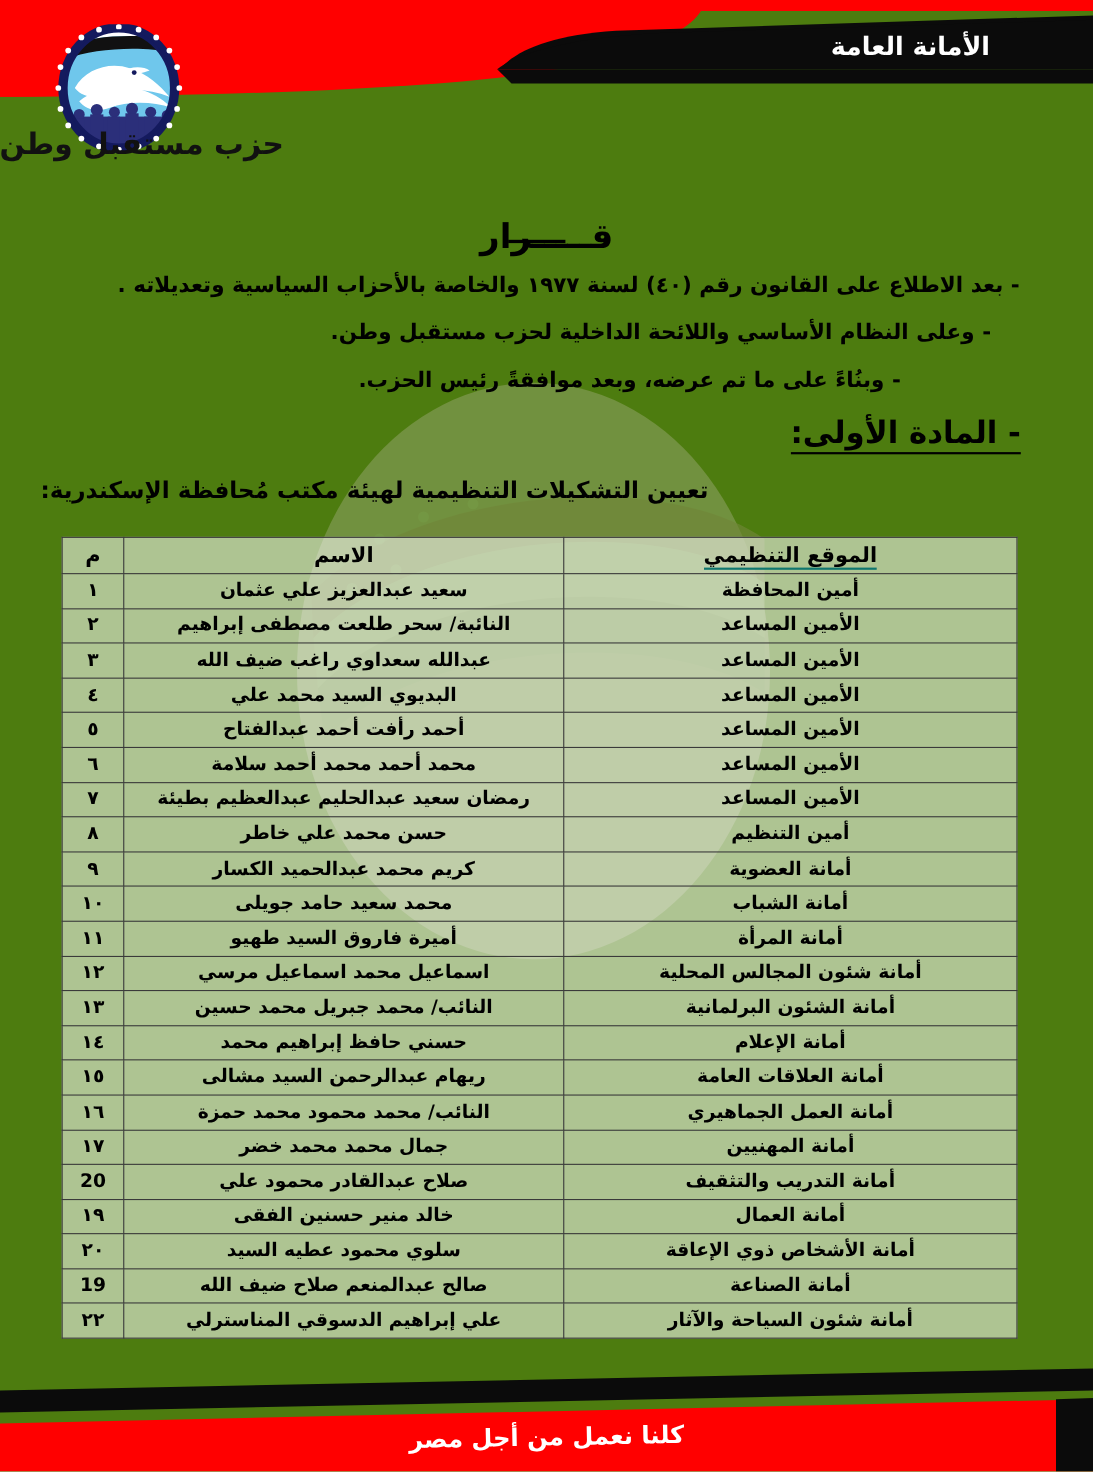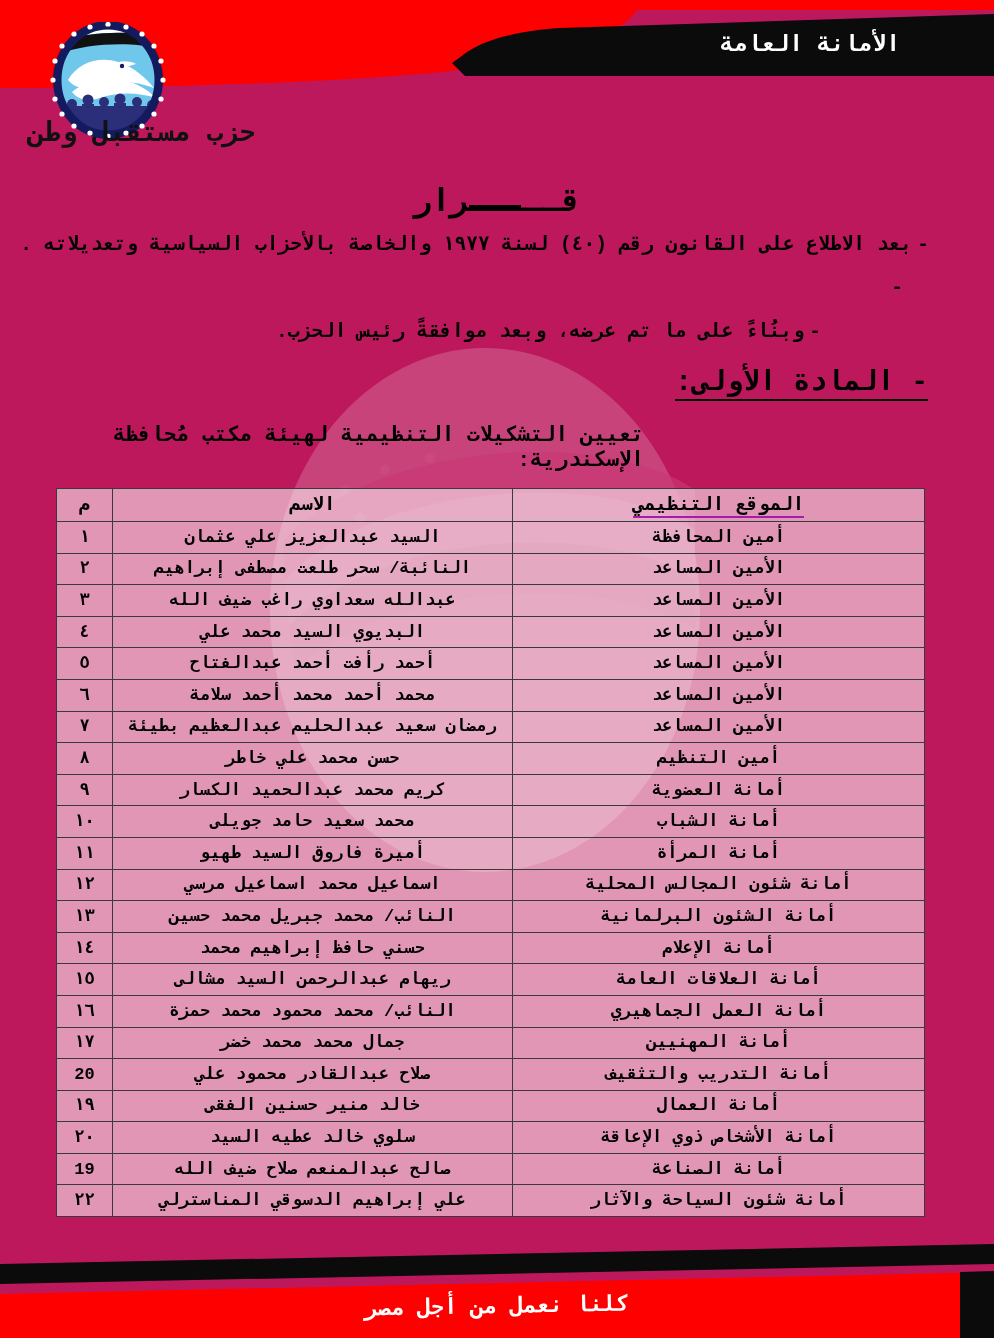--- a/index.html
+++ b/index.html
@@ -9,23 +9,22 @@
     background: #ffffff;
   }
   body {
     font-family: "DejaVu Sans", "Liberation Sans", sans-serif;
   }
   #page {
     position: relative;
     width: 994px;
     height: 1338px;
     margin: 0 auto;
-    background: #be185d;
+    background: #4d7c0f;
     overflow: hidden;
-    font-family: Liberation Mono, monospace;
   }
 
   
   .header {
     position: absolute;
     top: 0;
     left: 0;
     width: 994px;
     height: 170px;
     overflow: hidden;
@@ -98,21 +97,21 @@
     width: 994px;
     z-index: 2;
     direction: rtl;
   }
   .doc-title {
     text-align: center;
     font-size: 31px;
     font-weight: bold;
     color: #000;
     letter-spacing: 2px;
-    margin: 6px 0 6px 0;
+    margin: 21px 0 6px 0;
     position: relative;
   }
   .doc-title .tlong {
     display: inline-block;
     position: relative;
   }
   .doc-title .tlong::after {
     content: "";
     position: absolute;
     right: 36%;
@@ -198,21 +197,21 @@
   col.c-pos { width: 412px; }
 
   table.roster thead th {
     height: 32px;
     font-size: 19px;
   }
   th.th-num, td.td-num { text-align: center; }
   th.th-name, td.td-name { text-align: center; }
   th.th-pos { text-align: center; }
   td.td-pos { text-align: center; padding-left: 16px; }
-  th.th-pos span.ul { border-bottom: 2px solid #a21caf; }
+  th.th-pos span.ul { border-bottom: 2px solid #0f766e; }
 
   
   .footer {
     position: absolute;
     left: 0;
     bottom: 0;
     width: 994px;
     height: 100px;
     overflow: hidden;
     z-index: 4;
@@ -339,20 +338,21 @@
       <span class="tlong">قـــــرار</span>
     </div>
 
     <ul class="clauses">
       <li class="clause c1">
         <span class="dash">-</span>
         <span>بعد الاطلاع على القانون رقم (٤٠) لسنة ١٩٧٧ والخاصة بالأحزاب السياسية وتعديلاته .</span>
       </li>
       <li class="clause c2">
         <span class="dash">-</span>
+        <span>وعلى النظام الأساسي واللائحة الداخلية لحزب مستقبل وطن.</span>
       </li>
       <li class="clause c3">
         <span class="dash">-</span>
         <span>وبنُاءً على ما تم عرضه، وبعد موافقةً رئيس الحزب.</span>
       </li>
     </ul>
 
     <div class="article-head">
       <span>- المادة الأولى:</span>
     </div>
@@ -372,21 +372,21 @@
           <th class="th-pos">
             <span class="ul">الموقع التنظيمي</span>
           </th>
           <th class="th-name">الاسم</th>
           <th class="th-num">م</th>
         </tr>
       </thead>
       <tbody id="roster-body">
           <tr>
             <td class="td-pos">أمين المحافظة</td>
-            <td class="td-name">السيد عبدالعزيز علي عثمان</td>
+            <td class="td-name">سعيد عبدالعزيز علي عثمان</td>
             <td class="td-num">١</td>
           </tr>
           <tr>
             <td class="td-pos">الأمين المساعد</td>
             <td class="td-name">النائبة/ سحر طلعت مصطفى إبراهيم</td>
             <td class="td-num">٢</td>
           </tr>
           <tr>
             <td class="td-pos">الأمين المساعد</td>
             <td class="td-name">عبدالله سعداوي راغب ضيف الله</td>
@@ -467,21 +467,21 @@
             <td class="td-name">صلاح عبدالقادر محمود علي</td>
             <td class="td-num">20</td>
           </tr>
           <tr>
             <td class="td-pos">أمانة العمال</td>
             <td class="td-name">خالد منير حسنين الفقى</td>
             <td class="td-num">١٩</td>
           </tr>
           <tr>
             <td class="td-pos">أمانة الأشخاص ذوي الإعاقة</td>
-            <td class="td-name">سلوي خالد عطيه السيد</td>
+            <td class="td-name">سلوي محمود عطيه السيد</td>
             <td class="td-num">٢٠</td>
           </tr>
           <tr>
             <td class="td-pos">أمانة الصناعة</td>
             <td class="td-name">صالح عبدالمنعم صلاح ضيف الله</td>
             <td class="td-num">19</td>
           </tr>
           <tr>
             <td class="td-pos">أمانة شئون السياحة والآثار</td>
             <td class="td-name">علي إبراهيم الدسوقي المناسترلي</td>

